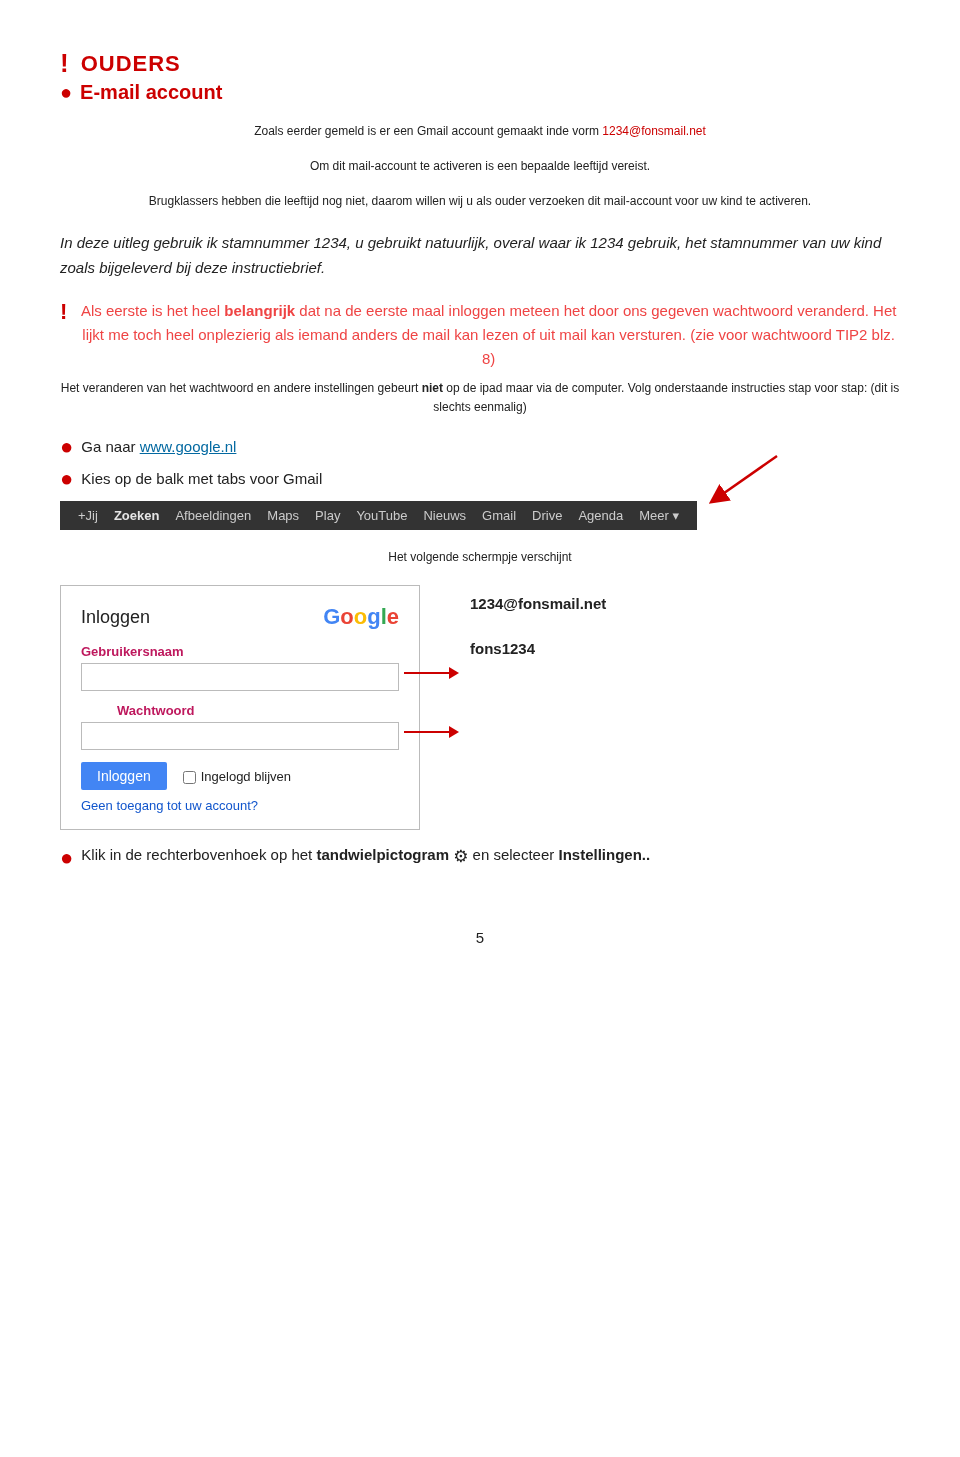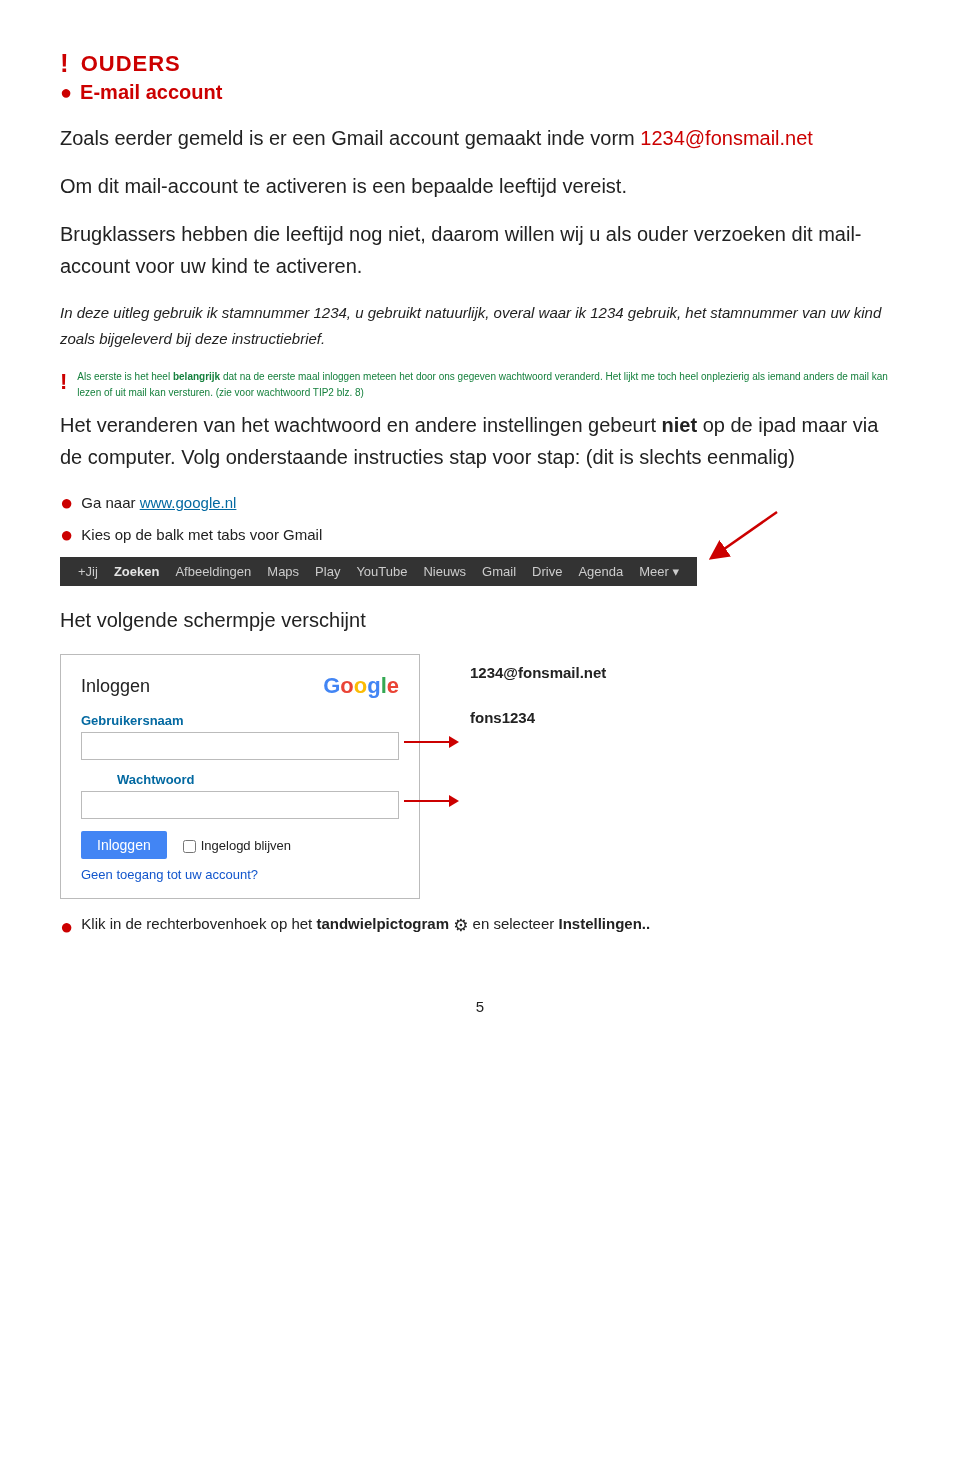--- a/index.html
+++ b/index.html
@@ -39,47 +39,49 @@
       display: flex;
       align-items: center;
       gap: 4px;
     }
     .bullet-red {
       color: #c00;
       font-size: 20px;
       margin-right: 4px;
     }
     .body-text {
-      font-size: 20px;
+      font-size: 12px;
       line-height: 1.6;
       margin-bottom: 12px;
       color: #222;
+      text-align: center;
     }
     .link-red {
       color: #c00;
       text-decoration: none;
       font-weight: normal;
     }
     .italic-block {
       font-style: italic;
       font-size: 15px;
       line-height: 1.7;
       margin: 18px 0 18px 0;
       color: #222;
     }
     .warning-block {
       display: flex;
       align-items: flex-start;
       gap: 6px;
       margin: 14px 0 8px 0;
     }
     .warning-text {
-      font-size: 10px;
+      font-size: 15px;
       line-height: 1.6;
-      color: #15803d;
+      color: #ef4444;
+      text-align: center;
     }
     .bold { font-weight: bold; }
     .section-gap { margin-bottom: 16px; }
     .bullet-list {
       list-style: none;
       padding: 0;
       margin: 0 0 10px 0;
     }
     .bullet-list li {
       display: flex;
@@ -161,21 +163,21 @@
       font-weight: bold;
     }
     .google-blue { color: #4285f4; }
     .google-red { color: #ea4335; }
     .google-yellow { color: #fbbc05; }
     .google-green { color: #34a853; }
     .field-label {
       font-weight: bold;
       font-size: 13px;
       margin-bottom: 4px;
-      color: #0369a1;
+      color: #be185d;
     }
     .field-input {
       width: 100%;
       height: 28px;
       border: 1px solid #bbb;
       margin-bottom: 12px;
       padding: 2px 4px;
       font-size: 14px;
       background: #fff;
       position: relative;

